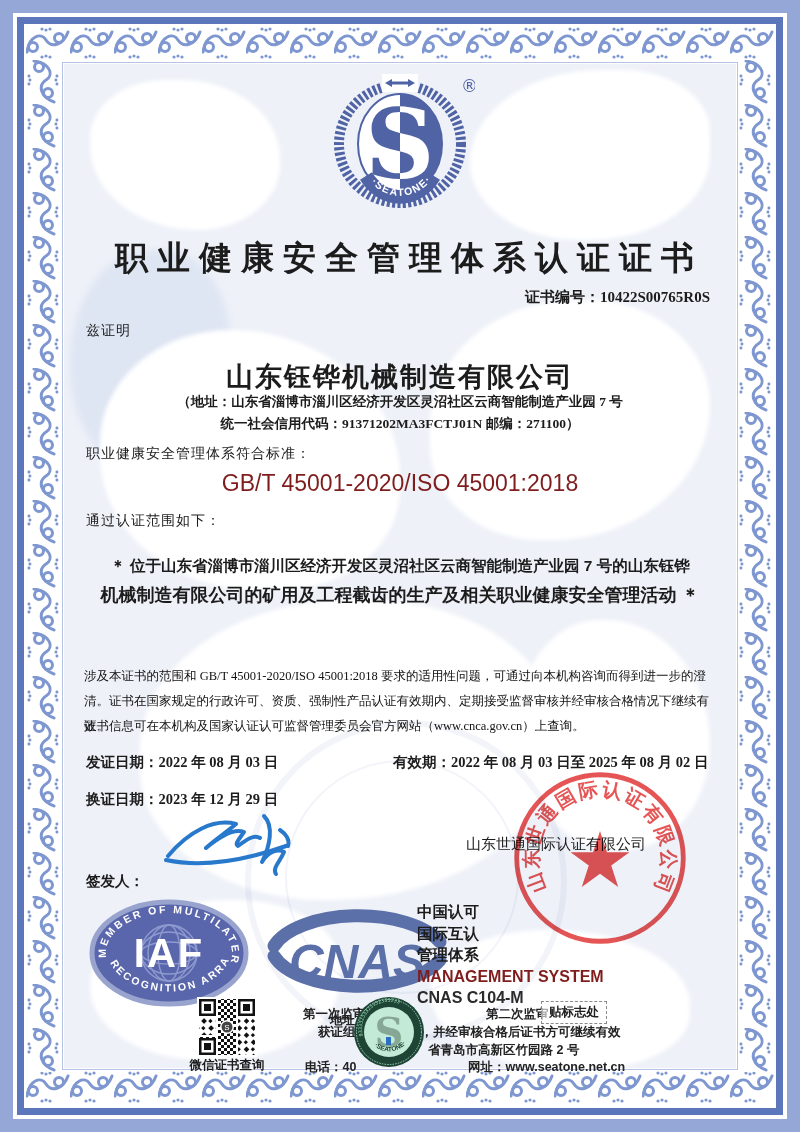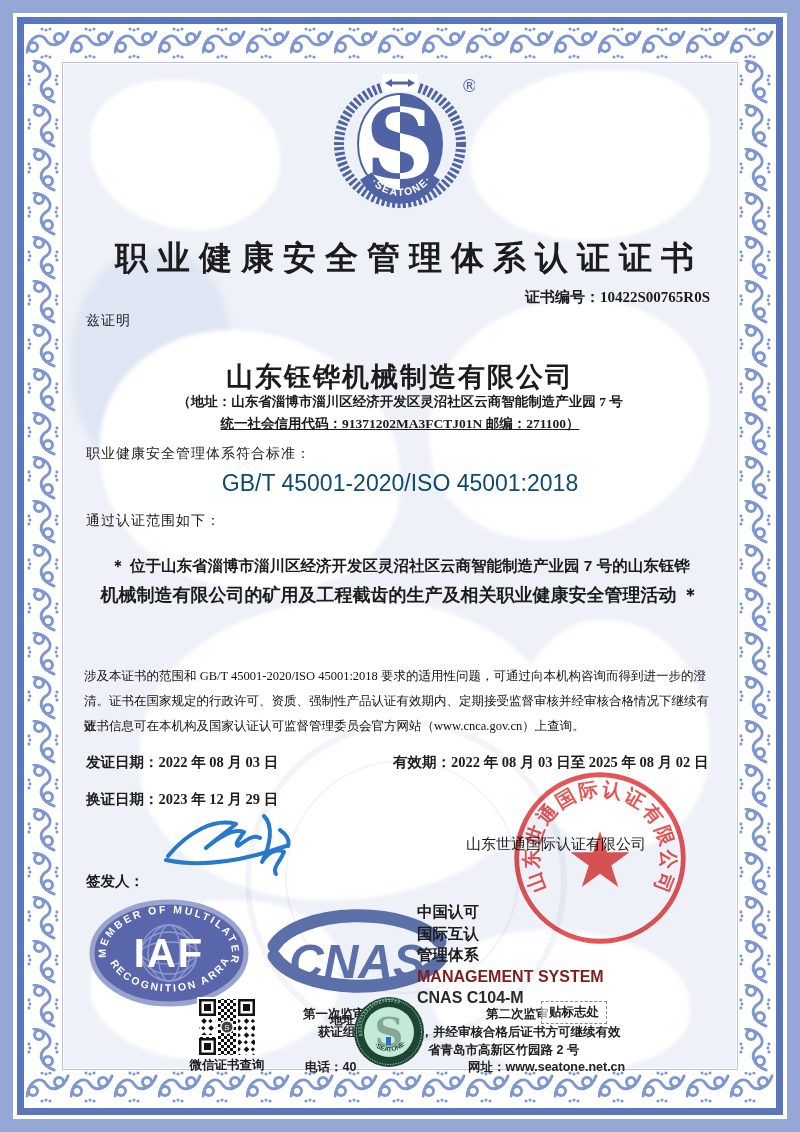--- a/index.html
+++ b/index.html
@@ -152,27 +152,27 @@
       <textPath href="#sb" startOffset="6%">·SEATONE·</textPath>
     </text>
     <text x="136" y="20" font-size="17" fill="#4f63a5" font-family="'DejaVu Sans',sans-serif">®</text>
   </svg>
 
   <div class="abs t-center" style="top:236px;font-size:33px;font-weight:bold;letter-spacing:9px;padding-left:9px;">职业健康安全管理体系认证证书</div>
   <div class="abs" style="left:380px;top:288px;width:330px;text-align:right;font-size:15px;font-weight:bold;">
     <span>证书编号：</span><span>10422S00765R0S</span>
   </div>
 
-  <div class="abs small-label" style="left:86px;top:312px;text-align:center;">兹证明</div>
+  <div class="abs small-label" style="left:86px;top:322px;text-align:center;">兹证明</div>
   <div class="abs t-center" style="top:359px;font-size:27px;font-weight:bold;letter-spacing:2px;">山东钰铧机械制造有限公司</div>
   <div class="abs t-center" style="top:393px;font-size:13.5px;font-weight:bold;">（地址：山东省淄博市淄川区经济开发区灵沼社区云商智能制造产业园 7 号</div>
-  <div class="abs t-center" style="top:415px;font-size:13.5px;font-weight:bold;text-decoration:underline;">统一社会信用代码：91371202MA3FCTJ01N 邮编：271100）</div>
+  <div class="abs t-center" style="top:415px;font-size:13.5px;font-weight:bold;">统一社会信用代码：91371202MA3FCTJ01N 邮编：271100）</div>
 
   <div class="abs small-label" style="left:86px;top:445px;">职业健康安全管理体系符合标准：</div>
-  <div class="abs t-center" style="top:470px;font-size:23px;font-family:'Liberation Sans','DejaVu Sans',sans-serif;color:#0c4a6e;">GB/T 45001-2020/ISO 45001:2018</div>
+  <div class="abs t-center" style="top:470px;font-size:23px;font-family:'Liberation Sans','DejaVu Sans',sans-serif;color:#7f1d1d;">GB/T 45001-2020/ISO 45001:2018</div>
 
   <div class="abs small-label" style="left:86px;top:512px;">通过认证范围如下：</div>
   <div class="abs t-center" style="top:556px;font-size:15.5px;font-weight:bold;font-family:'Liberation Sans','DejaVu Sans',sans-serif;">＊ 位于山东省淄博市淄川区经济开发区灵沼社区云商智能制造产业园 7 号的山东钰铧</div>
   <div class="abs t-center" style="top:583px;font-size:18px;font-weight:bold;font-family:'Liberation Sans','DejaVu Sans',sans-serif;">机械制造有限公司的矿用及工程截齿的生产及相关职业健康安全管理活动 ＊</div>
 
   <div class="abs fineprint" style="left:84px;top:664px;width:640px;">涉及本证书的范围和 GB/T 45001-2020/ISO 45001:2018 要求的适用性问题，可通过向本机构咨询而得到进一步的澄</div>
   <div class="abs fineprint" style="left:84px;top:689px;width:640px;">清。证书在国家规定的行政许可、资质、强制性产品认证有效期内、定期接受监督审核并经审核合格情况下继续有效。</div>
   <div class="abs fineprint" style="left:84px;top:714px;width:640px;">证书信息可在本机构及国家认证认可监督管理委员会官方网站（www.cnca.gov.cn）上查询。</div>
 
   <div class="abs daterow" style="left:86px;top:753px;">

